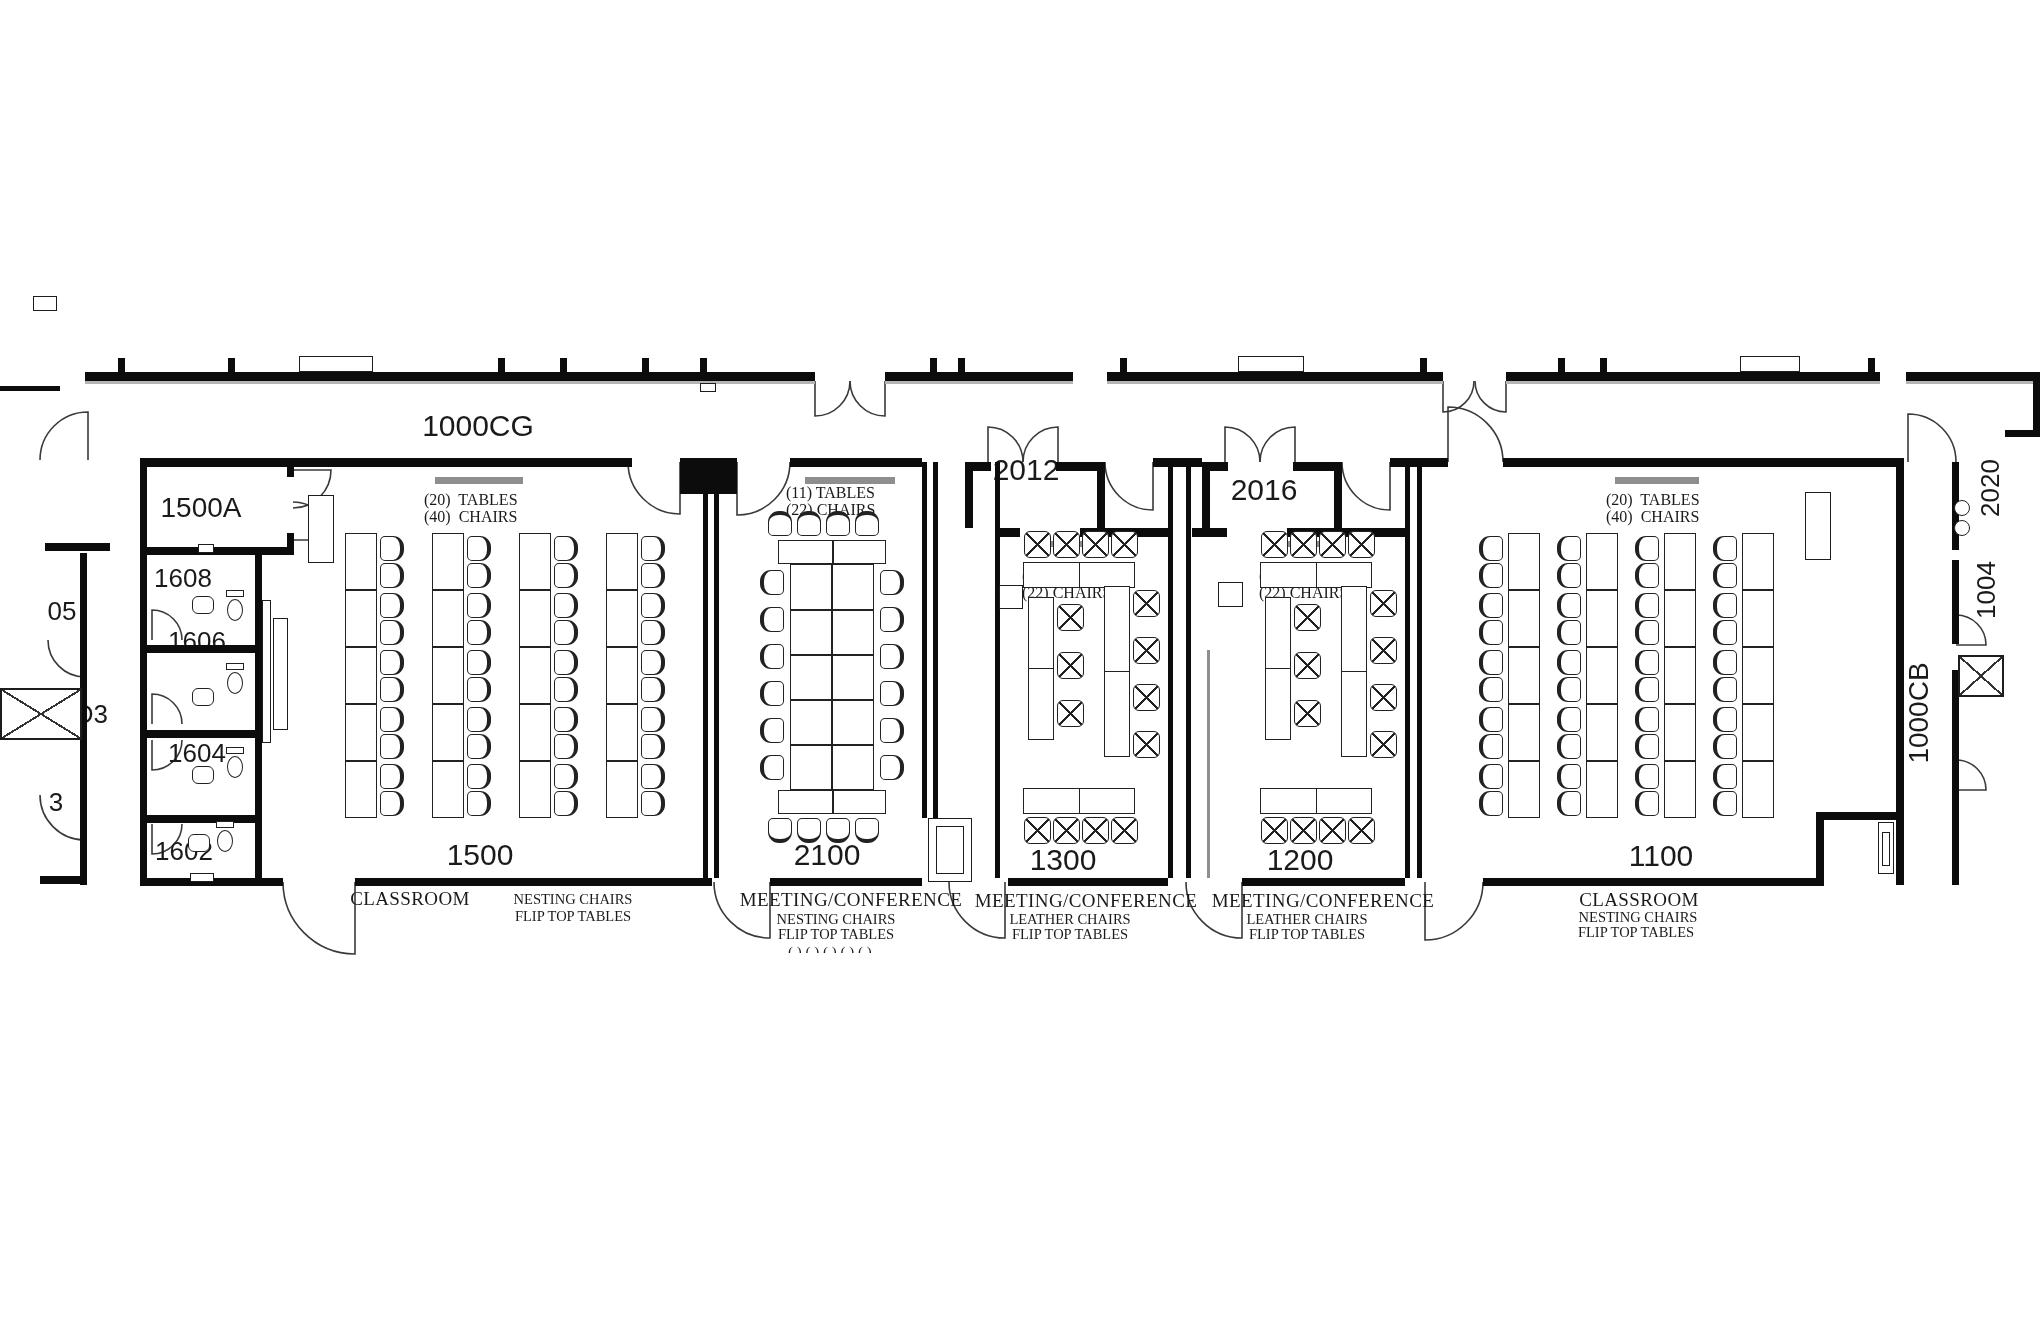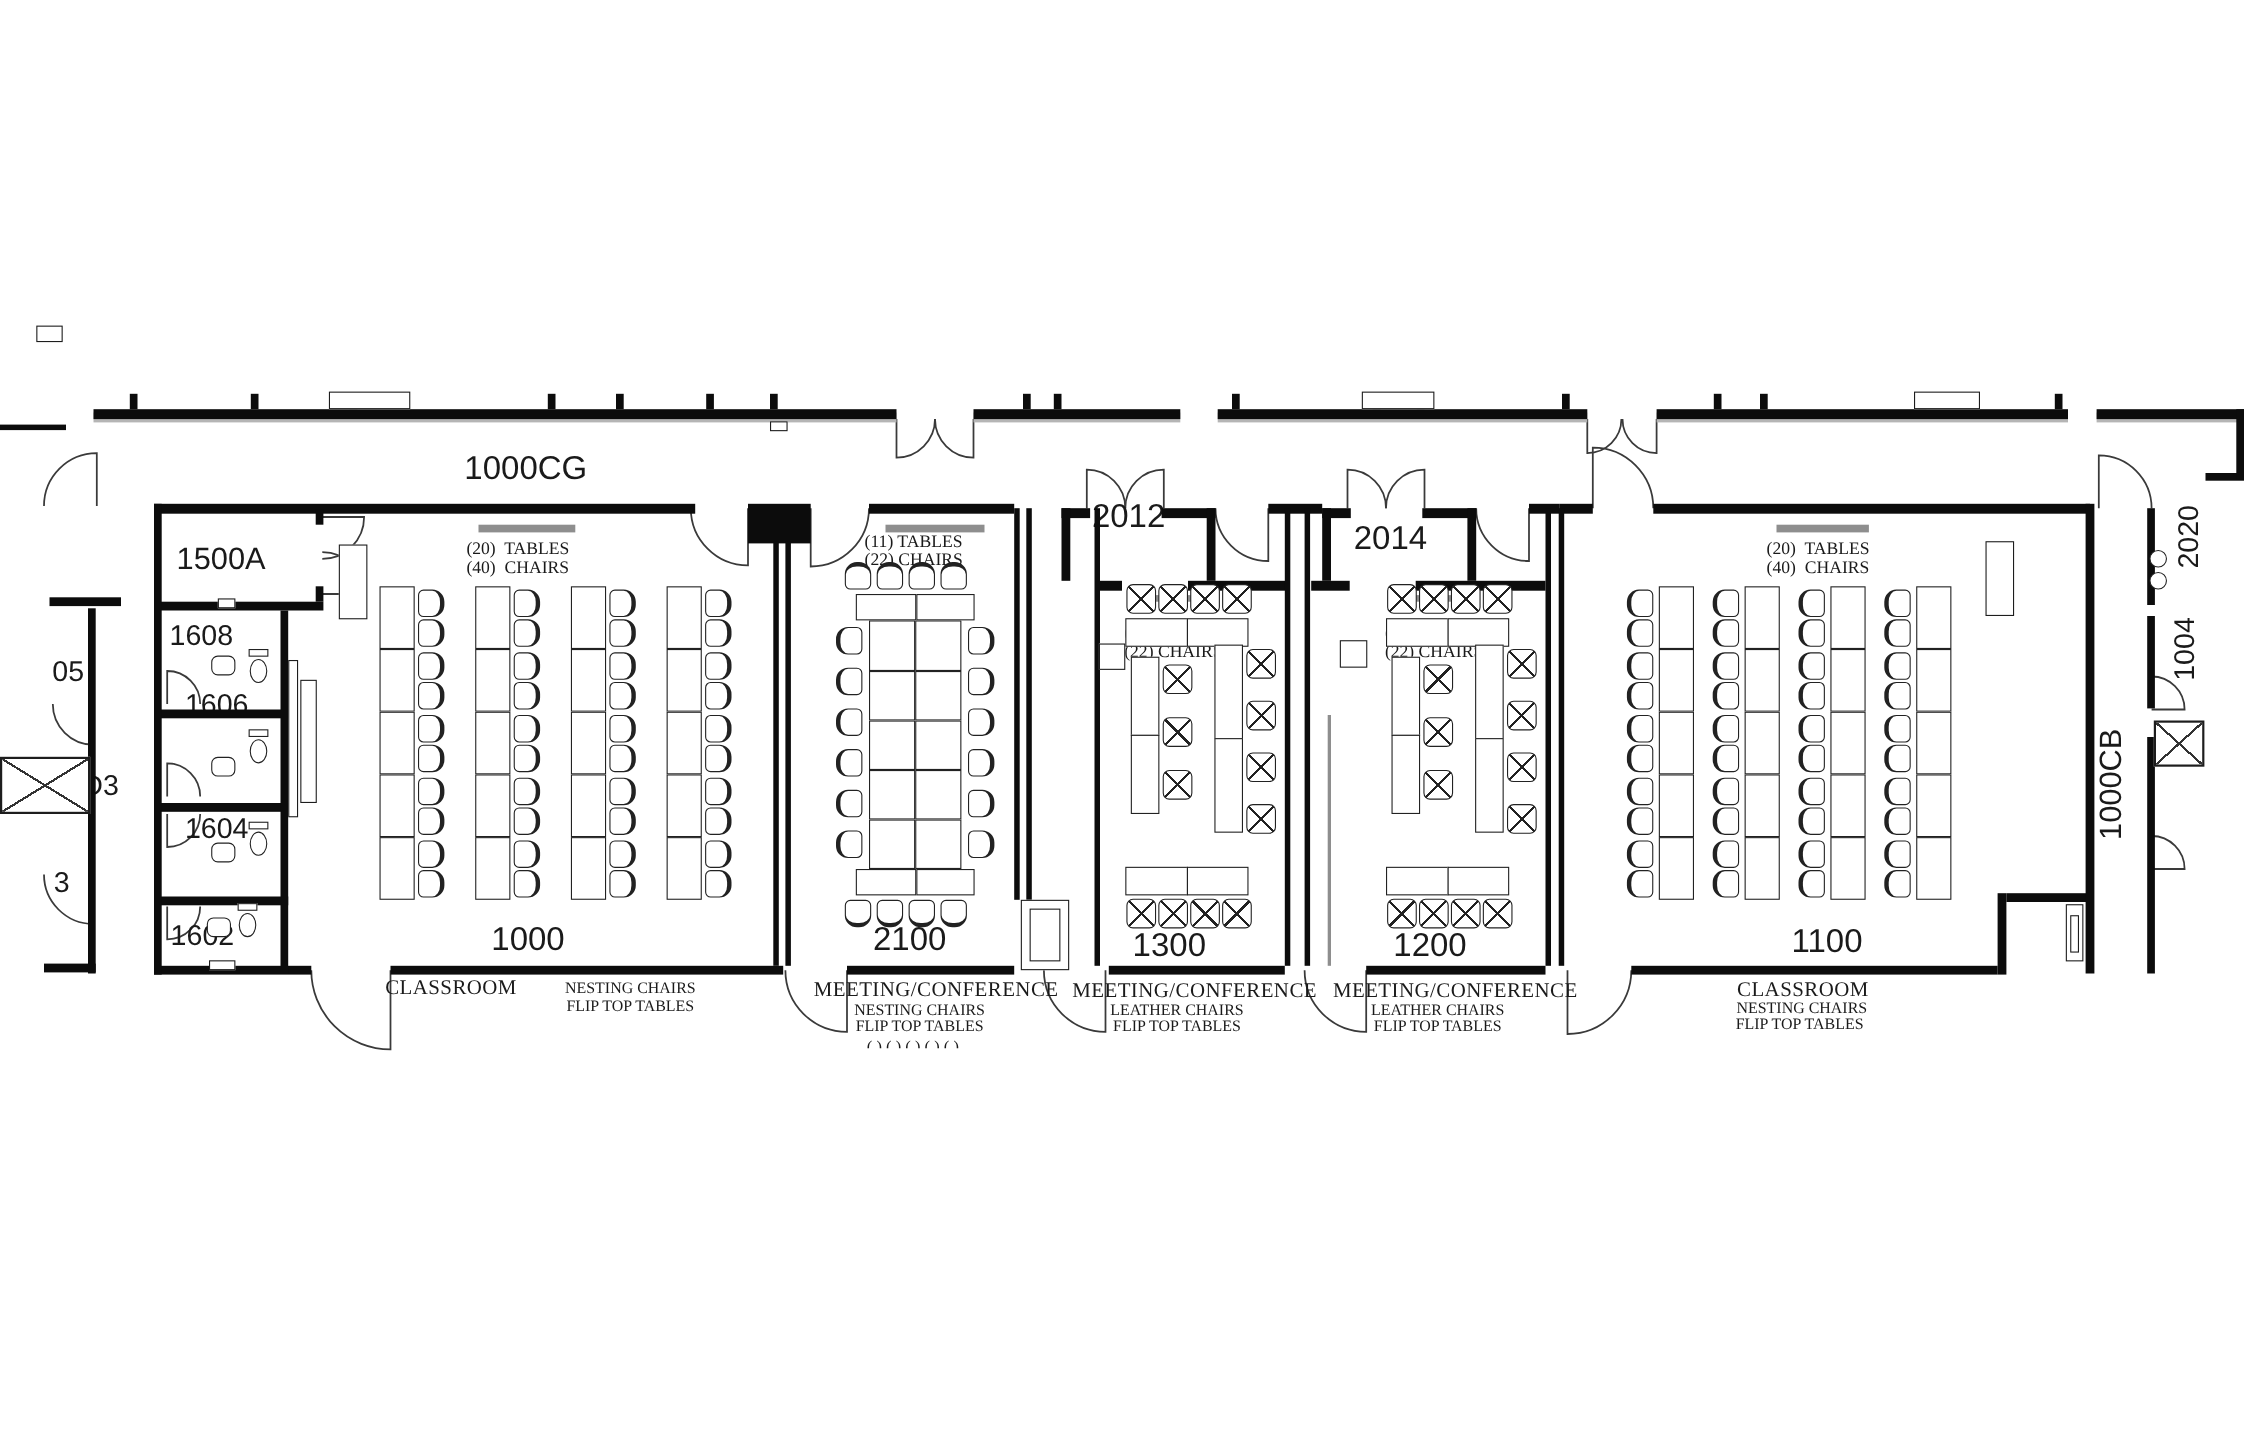--- a/index.html
+++ b/index.html
@@ -82,25 +82,25 @@
 
   <div class="t num s28" style="left:201px;top:508px">1500A</div>
   <div class="t num s26" style="left:183px;top:578px">1608</div>
   <div class="t num s26" style="left:197px;top:641px">1606</div>
   <div class="t num s26" style="left:197px;top:753px">1604</div>
   <div class="t num s26" style="left:184px;top:851px">1602</div>
   <div class="t num s26" style="left:62px;top:611px">05</div>
   <div class="t num s26" style="left:77px;top:714px">00D3</div>
   <div class="t num s26" style="left:56px;top:802px">3</div>
   <div class="t num s30" style="left:1026px;top:470px">2012</div>
-  <div class="t num s30" style="left:1264px;top:490px">2014</div>
+  <div class="t num s30" style="left:1264px;top:490px">2016</div>
 
   <div class="tl ser s16" style="left:424px;top:500px">(20)  TABLES</div>
   <div class="tl ser s16" style="left:424px;top:517px">(40)  CHAIRS</div>
-  <div class="t num s30" style="left:480px;top:855px">1000</div>
+  <div class="t num s30" style="left:480px;top:855px">1500</div>
   <div class="t ser s19" style="left:410px;top:899px">CLASSROOM</div>
   <div class="t ser s14" style="left:573px;top:899px">NESTING CHAIRS</div>
   <div class="t ser s14" style="left:573px;top:916px">FLIP TOP TABLES</div>
 
   <div class="tl ser s16" style="left:786px;top:493px">(11) TABLES</div>
   <div class="tl ser s16" style="left:786px;top:510px">(22) CHAIRS</div>
   <div class="t num s30" style="left:827px;top:855px">2100</div>
   <div class="t ser s19" style="left:851px;top:900px">MEETING/CONFERENCE</div>
   <div class="t ser s14" style="left:836px;top:919px">NESTING CHAIRS</div>
   <div class="t ser s14" style="left:836px;top:934px">FLIP TOP TABLES</div>

